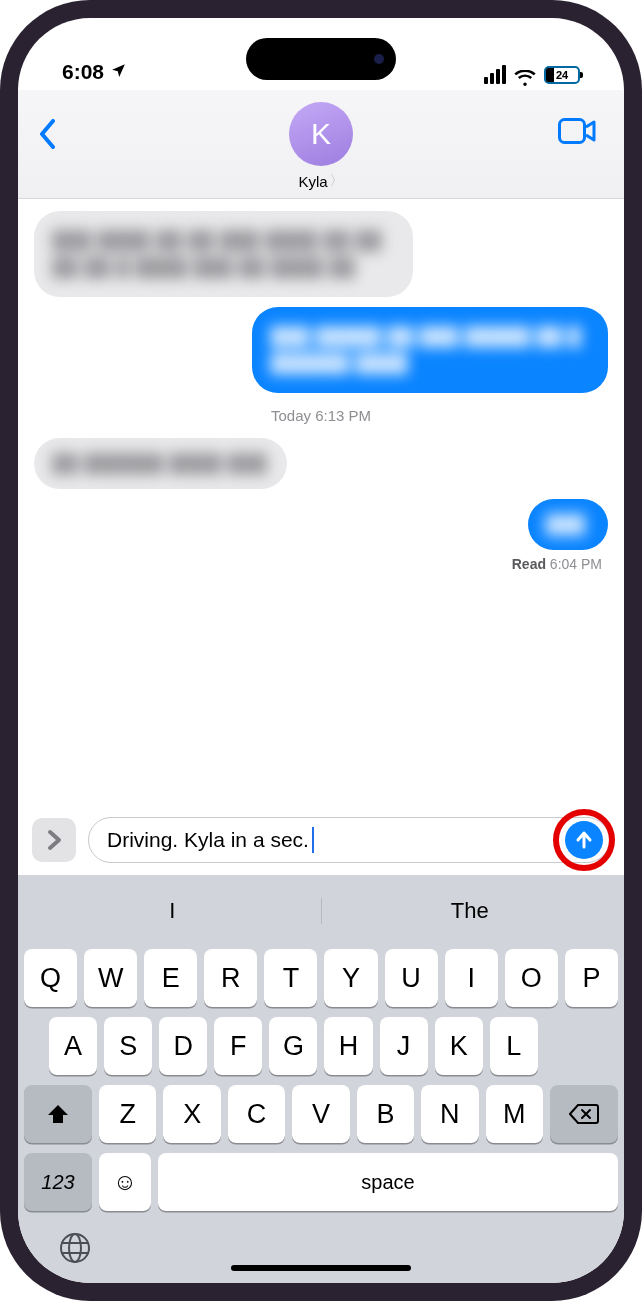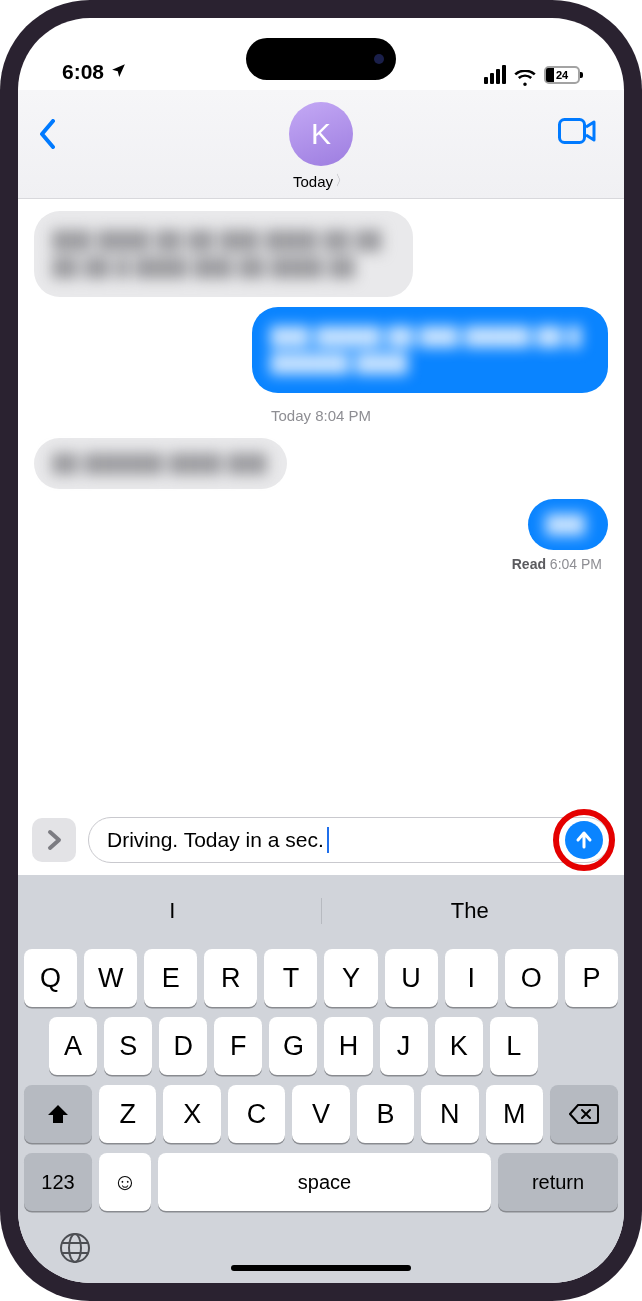--- a/index.html
+++ b/index.html
@@ -50,21 +50,21 @@
   }
   .statusbar .left { display:flex; align-items:center; gap:6px; }
   .loc-arrow { display:inline-block; }
   .statusbar .right { display:flex; align-items:center; gap:8px; }
   .signal { display:flex; align-items:flex-end; gap:2px; }
   .signal span { width:4px; background:#000; border-radius:1px; }
   .signal span:nth-child(1){height:7px;} .signal span:nth-child(2){height:11px;}
   .signal span:nth-child(3){height:15px;} .signal span:nth-child(4){height:19px;}
   .wifi { width:22px; height:16px; position:relative; }
   .battery {
-    width:36px; height:18px; border:2px solid #a3a3a3; border-radius:5px;
+    width:36px; height:18px; border:2px solid #0369a1; border-radius:5px;
     position:relative; display:flex; align-items:center;
   }
   .battery::after{
     content:""; position:absolute; right:-5px; top:4px; width:3px; height:6px;
     background:#000; border-radius:0 2px 2px 0;
   }
   .battery .fill { height:100%; background:#000; border-radius:2px 0 0 2px; }
   .battery .pct { position:absolute; width:100%; text-align:center; font-size:11px; color:#fff; font-weight:700; mix-blend-mode:difference; }
 
   
@@ -177,21 +177,21 @@
   .krow { display:flex; gap:7px; margin-top:10px; }
   .key {
     background:#fff; border-radius:8px;
     box-shadow: 0 1.5px 0 #898b90;
     height:58px; display:flex; align-items:center; justify-content:center;
     font-size:27px; color:#000;
     flex:1;
   }
   .key.fn { background:#b6bac1; }
   .key.shift, .key.del { flex: 0 0 68px; }
-  .key.sym { flex: 0 0 68px; font-size:20px; }
+  .key.sym { flex: 0 0 68px; font-size:20px;font-style:italic; }
   .key.emoji { flex: 0 0 52px; font-size:24px; }
   .key.space { flex: 1; font-size:20px; }
   .key.return { flex: 0 0 120px; font-size:20px; }
   .krow.r2 .key { flex: 0 0 calc((100% - 7px*9)/10); }
   .krow.r2 { padding: 0 25px; }
   .kbfoot {
     display:flex; justify-content:space-between; align-items:center;
     padding: 20px 34px 0 34px;
   }
   .globe { color:#4c4e53; }
@@ -248,52 +248,52 @@
       <div class="facetime-btn">
         <svg width="38" height="26" viewBox="0 0 38 26">
             <rect x="1.5" y="1.5" width="25" height="23" rx="5" stroke="#007aff" stroke-width="3" fill="none"></rect>
             <path d="M28 9 L36 4 V22 L28 17" stroke="#007aff" stroke-width="3" fill="none" stroke-linejoin="round"></path>
           </svg>
       </div>
       <div class="avatar">
         <span>K</span>
       </div>
       <div class="contact-name">
-        <span>Today</span>
+        <span>Kyla</span>
         <span class="chev">〉</span>
       </div>
     </div>
 
     <div class="conversation">
       <div class="bubble recv" style="width:66%;">
         <div class="blurred">███ ████ ██ ██ ███ ████ ██ ████ ██ █ ████ ███ ██ ████ ██</div>
       </div>
       <div class="bubble sent" style="width:62%;">
         <div class="blurred">███ █████ ██ ███ █████ ██ ███████ ████</div>
       </div>
-      <div class="timestamp">Today 8:04 PM</div>
+      <div class="timestamp">Today 6:13 PM</div>
       <div class="bubble recv" style="width:44%; padding:12px 18px;">
         <div class="blurred">██ ██████ ████ ███</div>
       </div>
       <div class="bubble sent" style="width:14%; padding:12px 18px;">
         <div class="blurred">███</div>
       </div>
       <div class="read-receipt">
         <b>Read</b> <span>6:04 PM</span>
       </div>
     </div>
 
     <div class="inputrow">
       <div class="apps-btn">
         <svg width="18" height="24" viewBox="0 0 18 24">
             <path d="M5 4 L14 12 L5 20" stroke="#7c7c82" stroke-width="4" fill="none" stroke-linecap="round" stroke-linejoin="round"></path>
           </svg>
       </div>
       <div class="msg-field">
-        <span class="text">Driving. Today in a sec.</span>
+        <span class="text">Driving. Kyla in a sec.</span>
         <span class="cursor"></span>
         <div class="send-wrap">
           <div class="send-btn">
             <svg width="20" height="20" viewBox="0 0 20 20">
                 <path d="M10 17 V4 M4 10 L10 3 L16 10" stroke="#fff" stroke-width="3" fill="none" stroke-linecap="round" stroke-linejoin="round"></path>
               </svg>
           </div>
           <div class="send-annot"></div>
         </div>
       </div>
@@ -344,21 +344,20 @@
           <svg width="30" height="22" viewBox="0 0 30 22">
               <path d="M9 2 H27 a2 2 0 0 1 2 2 V18 a2 2 0 0 1-2 2 H9 L1 11 Z" fill="none" stroke="#000" stroke-width="2"></path>
               <path d="M13 7 L21 15 M21 7 L13 15" stroke="#000" stroke-width="2" stroke-linecap="round"></path>
             </svg>
         </div>
       </div>
       <div class="krow">
         <div class="key fn sym">123</div>
         <div class="key emoji">☺</div>
         <div class="key space">space</div>
-        <div class="key fn return">return</div>
       </div>
       <div class="kbfoot">
         <div class="globe">
           <svg width="34" height="34" viewBox="0 0 34 34">
               <circle cx="17" cy="17" r="14" stroke="#4c4e53" stroke-width="2" fill="none"></circle>
               <ellipse cx="17" cy="17" rx="6" ry="14" stroke="#4c4e53" stroke-width="2" fill="none"></ellipse>
               <path d="M4 12 H30 M4 22 H30" stroke="#4c4e53" stroke-width="2"></path>
             </svg>
         </div>
         <div style="visibility:hidden;">🎤</div>

